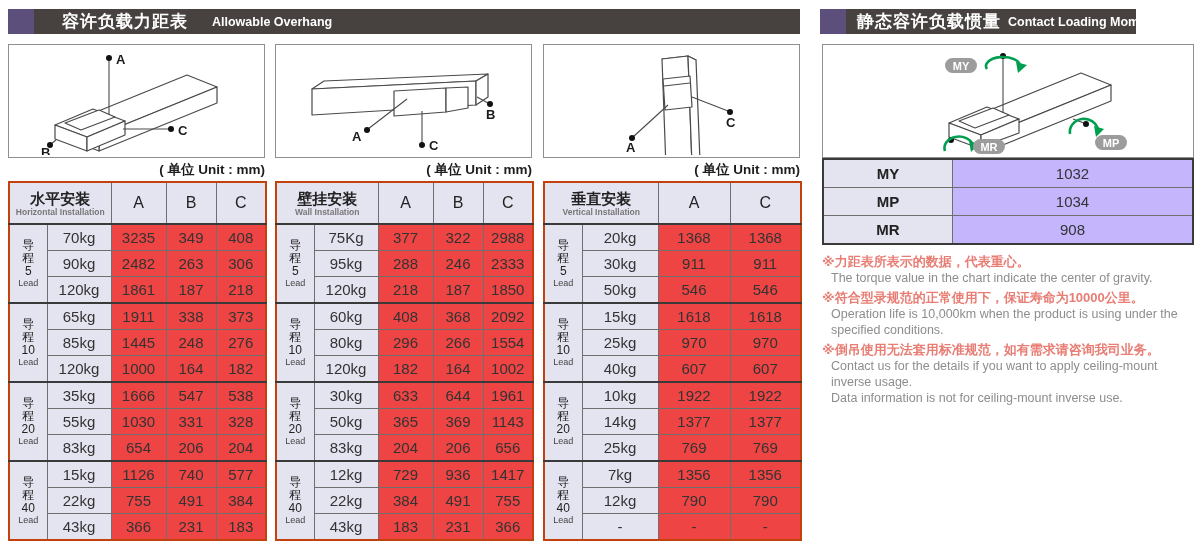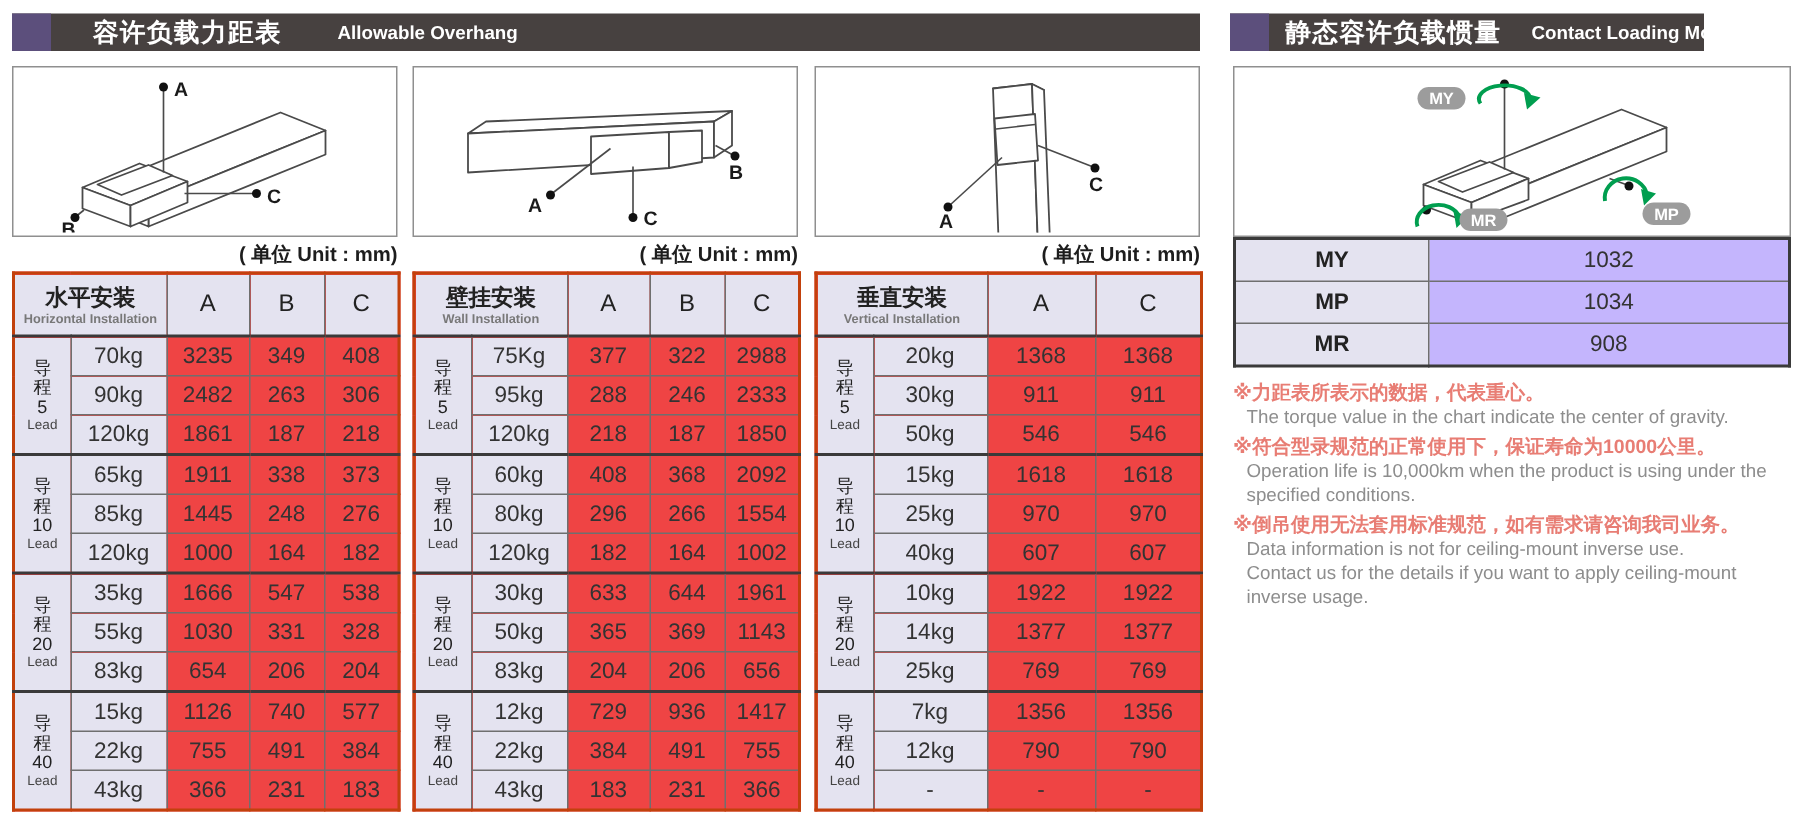--- a/index.html
+++ b/index.html
@@ -5,21 +5,21 @@
   html,body{margin:0;padding:0;}
   body{
     width:1200px;height:545px;position:relative;background:#ffffff;
     font-family:"Liberation Sans","DejaVu Sans",sans-serif;color:#2e2e2e;
     -webkit-font-smoothing:antialiased;
   }
   
   .title-bar{position:absolute;top:9px;height:25px;background:#474140;display:flex;align-items:center;}
   .title-bar .sq{width:26px;height:25px;background:#5c4f7c;flex:0 0 26px;}
   .title-bar .zh{color:#fff;font-size:17px;font-weight:bold;margin-left:11px;letter-spacing:1px;white-space:nowrap;}
-  .title-bar .en{color:#fff;font-size:12.5px;font-weight:bold;margin-left:20px;white-space:nowrap;text-align:right;}
+  .title-bar .en{color:#fff;font-size:12.5px;font-weight:bold;margin-left:7px;white-space:nowrap;text-align:right;}
   #bar-left{left:8px;width:792px;gap:17px;}
   #bar-right{left:820px;width:316px;}
   
   .col{position:absolute;top:44px;}
   #col1{left:8px;width:257px;}
   #col2{left:275px;width:257px;}
   #col3{left:543px;width:257px;}
   #col4{left:822px;width:372px;}
   .diagram-box{border:1px solid #8f8f8f;height:112px;background:#fff;}
   .unit-caption{height:22px;line-height:22px;text-align:right;font-size:13.5px;font-weight:bold;color:#1d1d1d;margin-top:1px;}
@@ -531,16 +531,16 @@
   </table>
 
   <div class="notes">
     <div class="note-zh">※力距表所表示的数据，代表重心。</div>
     <div class="note-en">The torque value in the chart indicate the center of gravity.</div>
 
     <div class="note-zh">※符合型录规范的正常使用下，保证寿命为10000公里。</div>
     <div class="note-en">Operation life is 10,000km when the product is using under the specified conditions.</div>
 
     <div class="note-zh">※倒吊使用无法套用标准规范，如有需求请咨询我司业务。</div>
+    <div class="note-en">Contact us for the details if you want to apply ceiling-mount inverse usage.</div>
     <div class="note-en">Data information is not for ceiling-mount inverse use.</div>
-    <div class="note-en">Contact us for the details if you want to apply ceiling-mount inverse usage.</div>
   </div>
 </div>
 
 </body></html>

